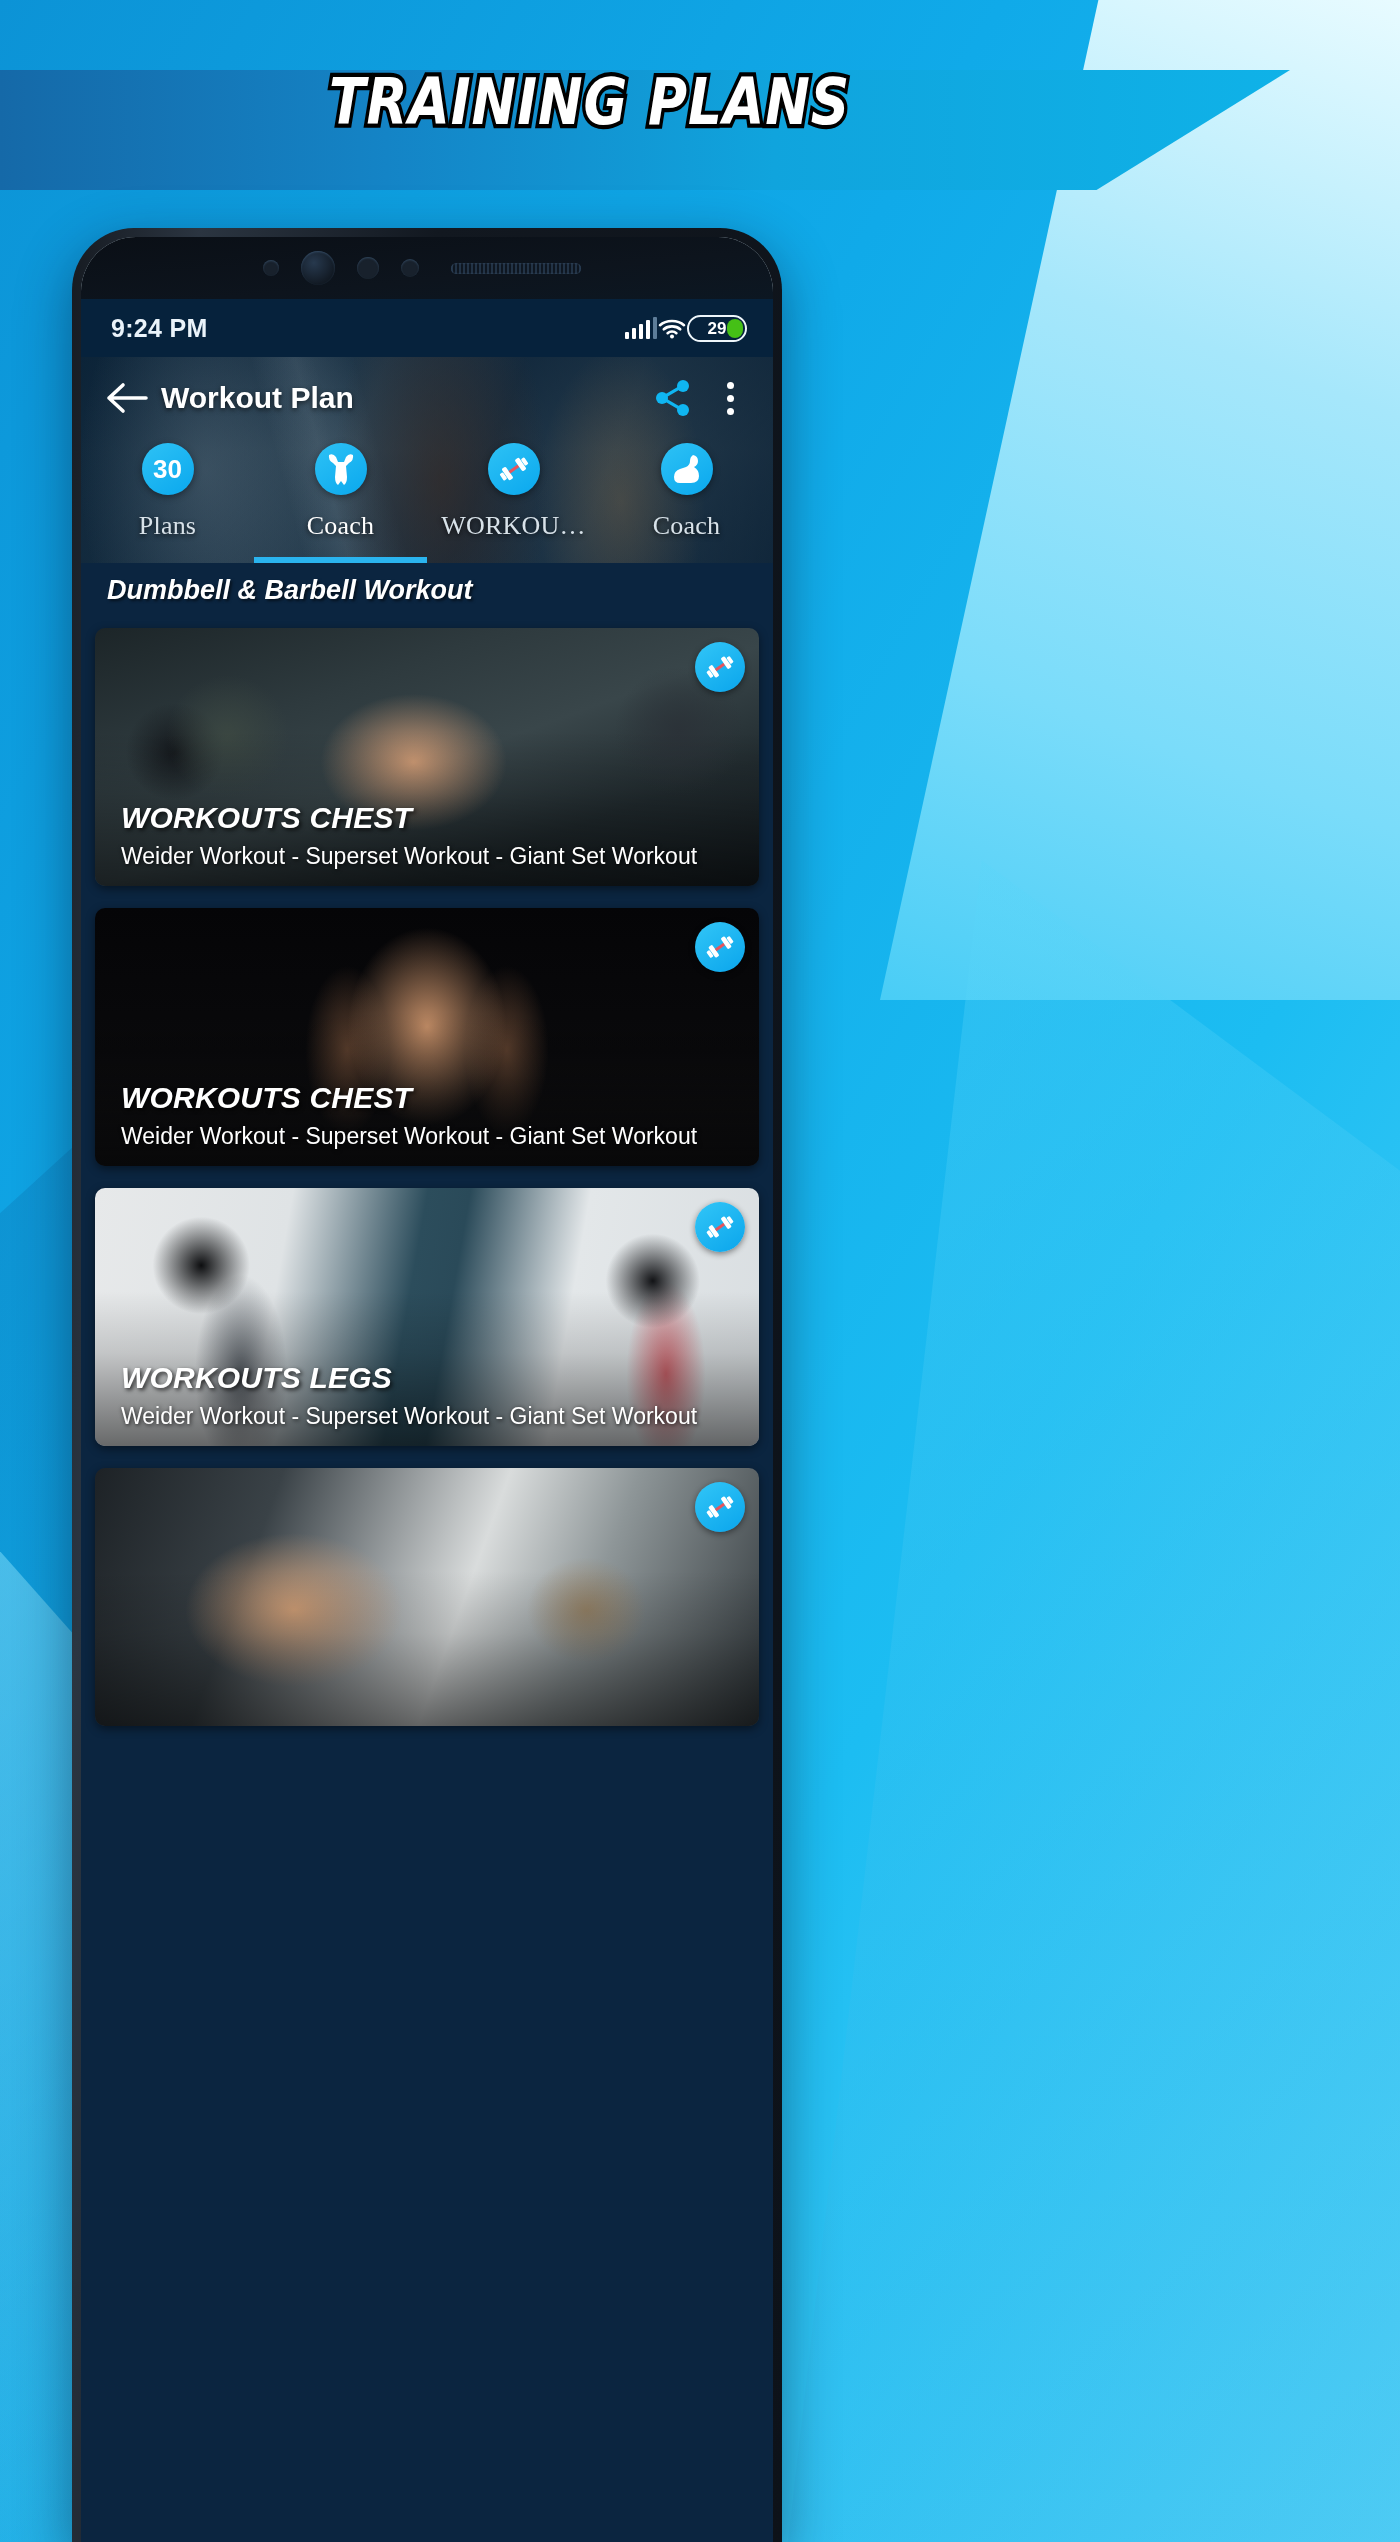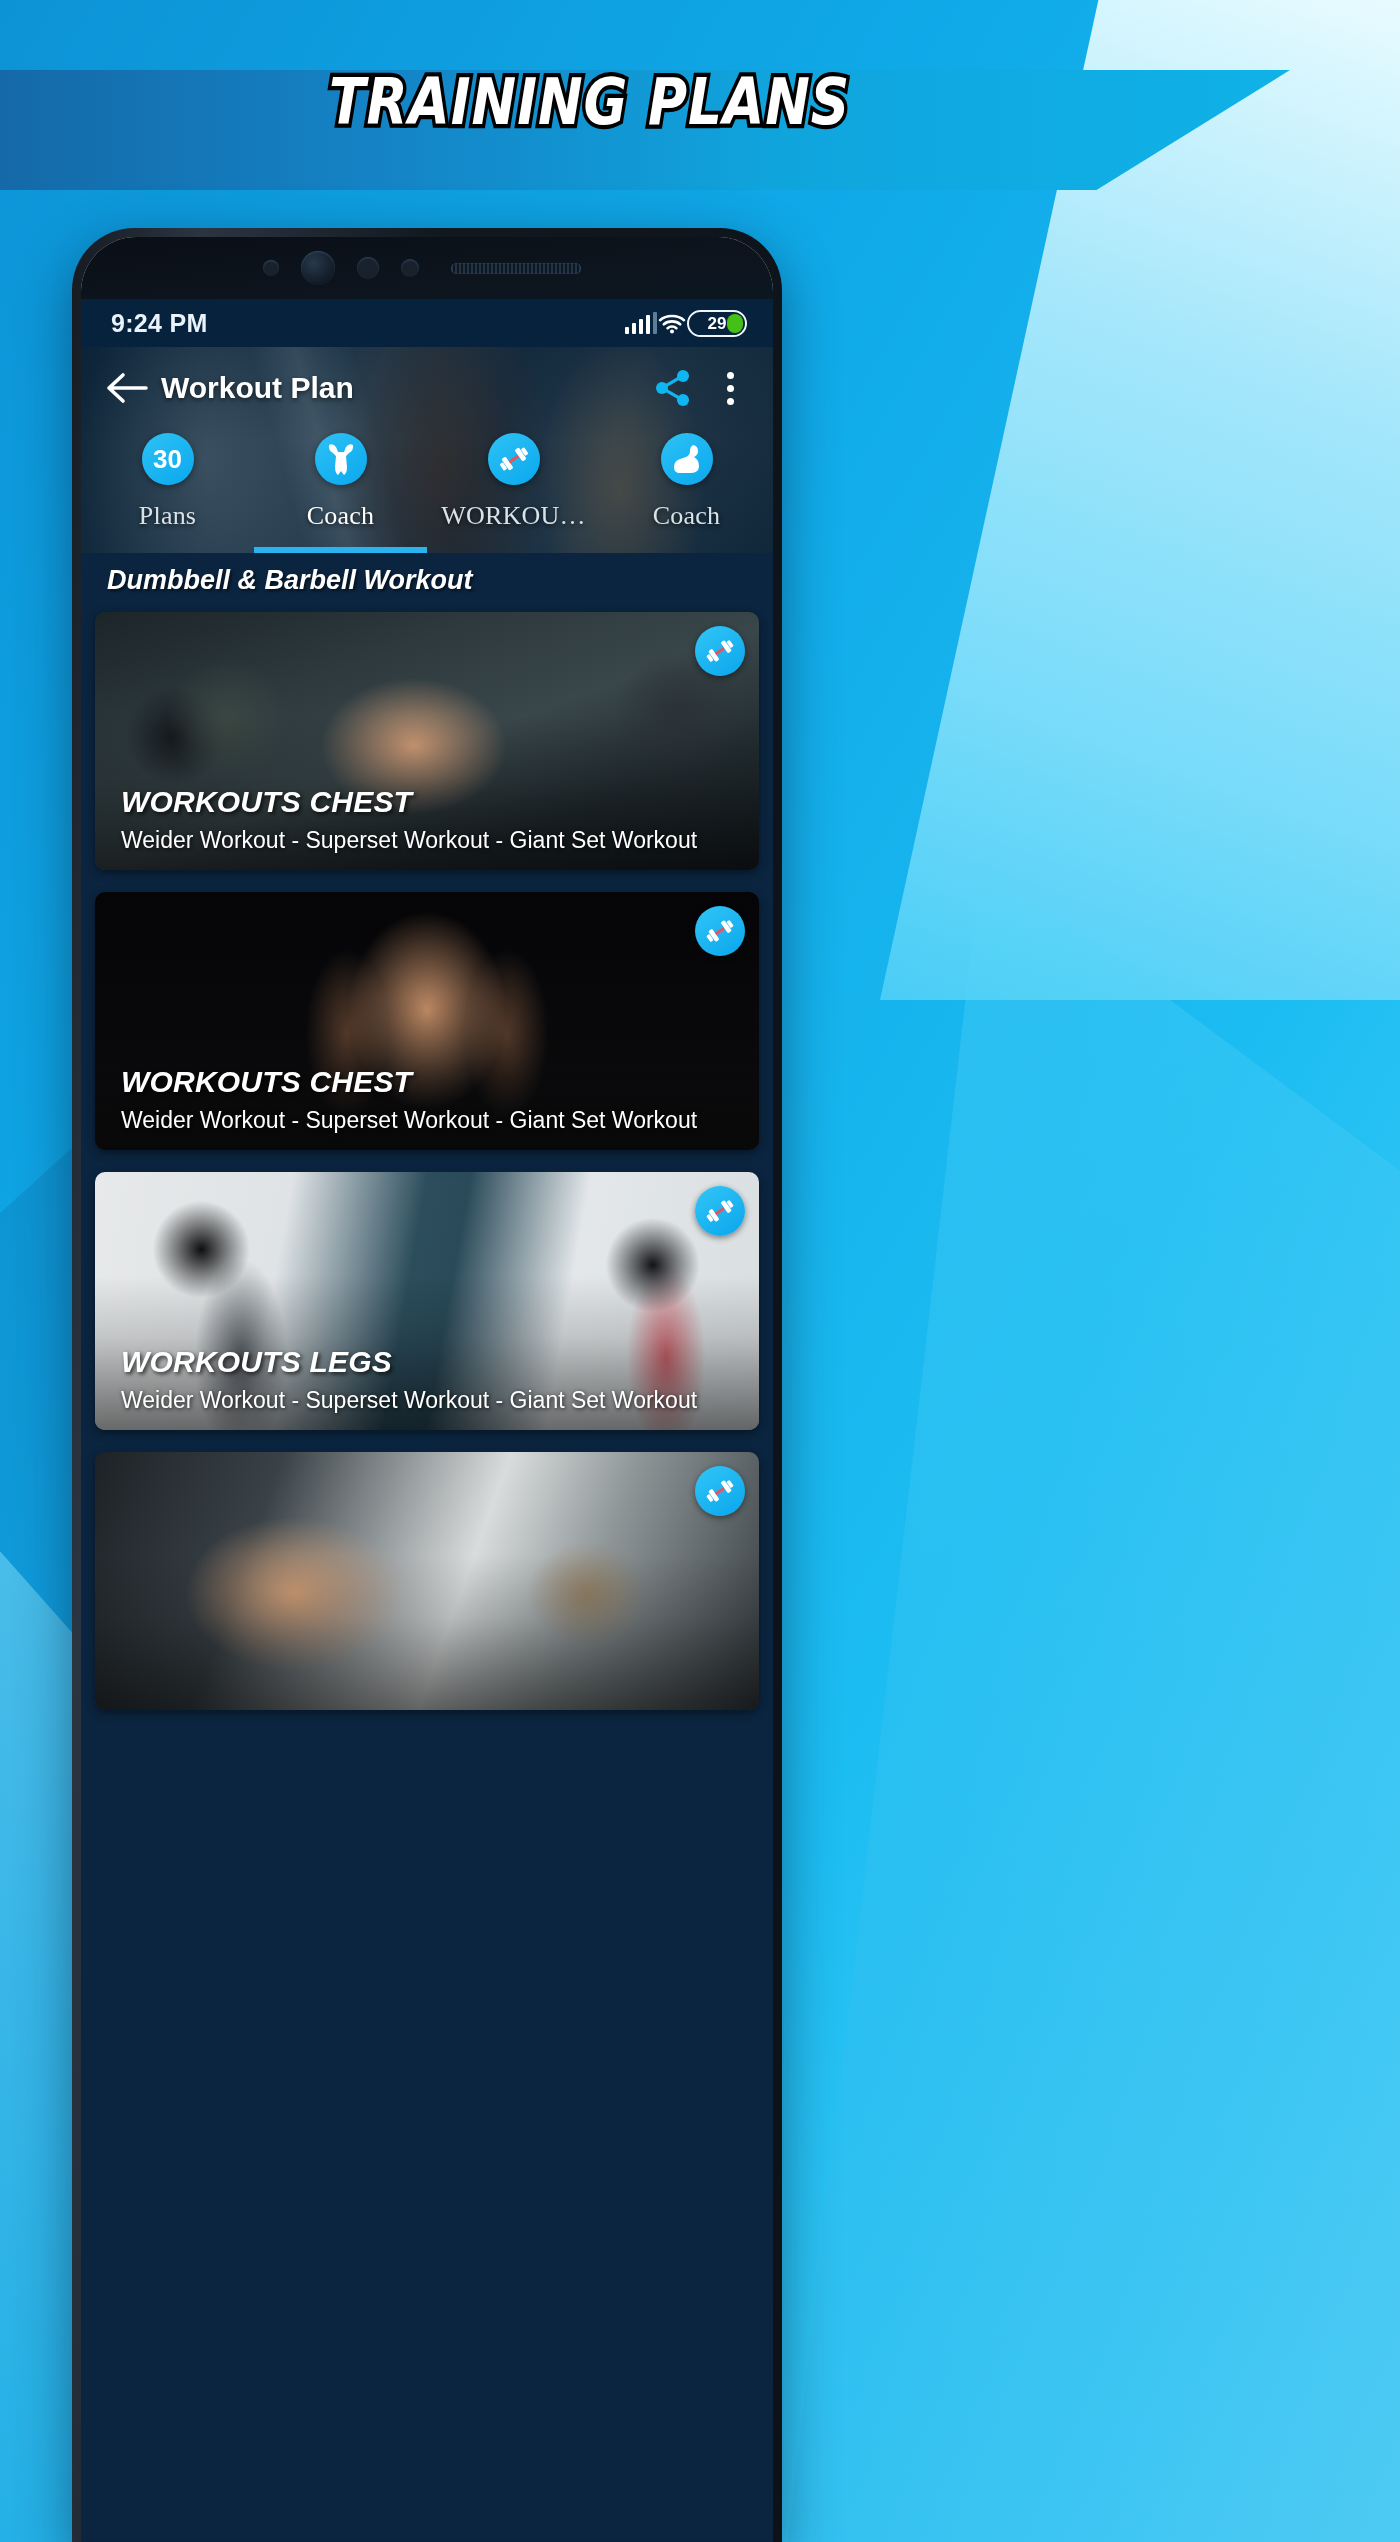--- a/index.html
+++ b/index.html
@@ -94,21 +94,21 @@
   
   .screen {
     position: relative; width: 100%; height: calc(100% - 62px);
     background: #0b233c;
     overflow: hidden;
   }
 
   
   .statusbar {
     position: relative; z-index: 5;
-    height: 48px; padding: 0 26px 0 30px;
+    height: 58px; padding: 0 26px 0 30px;
     display: flex; align-items: center; justify-content: space-between;
     background: #06223c;
     color: #eaf3fa;
   }
   .clock { font-size: 25px; font-weight: 700; letter-spacing: .3px; }
   .status-right { display: flex; align-items: center; }
   .ico-signal { display: flex; align-items: flex-end; gap: 2.5px; height: 21px; }
   .ico-signal i { width: 4.5px; background: #ffffff; border-radius: 1px; display: block; }
   .ico-signal i:nth-child(1){ height: 7px; }
   .ico-signal i:nth-child(2){ height: 11px; }
@@ -200,20 +200,21 @@
   .section-title {
     font-size: 27px; font-weight: 700; font-style: italic;
     color: #ffffff; padding: 12px 10px 16px 12px;
     text-shadow: 2px 2px 3px rgba(0,0,0,.55);
   }
   .card {
     position: relative;
     height: 258px; margin-bottom: 22px;
     border-radius: 10px; overflow: hidden;
     box-shadow: 0 3px 10px rgba(0,0,0,.45);
+    margin-top: 6px;
   }
   .card-img { position: absolute; inset: 0; }
   .card-overlay {
     position: absolute; left:0; right:0; bottom:0; height: 60%;
     background: linear-gradient(180deg, rgba(0,0,0,0) 0%, rgba(0,0,0,.15) 40%, rgba(0,0,0,.55) 100%);
   }
   .card-badge {
     position: absolute; top: 14px; right: 14px;
     width: 50px; height: 50px; border-radius: 50%;
     background: linear-gradient(145deg, #32c6f7 0%, #0aa5ec 100%);

